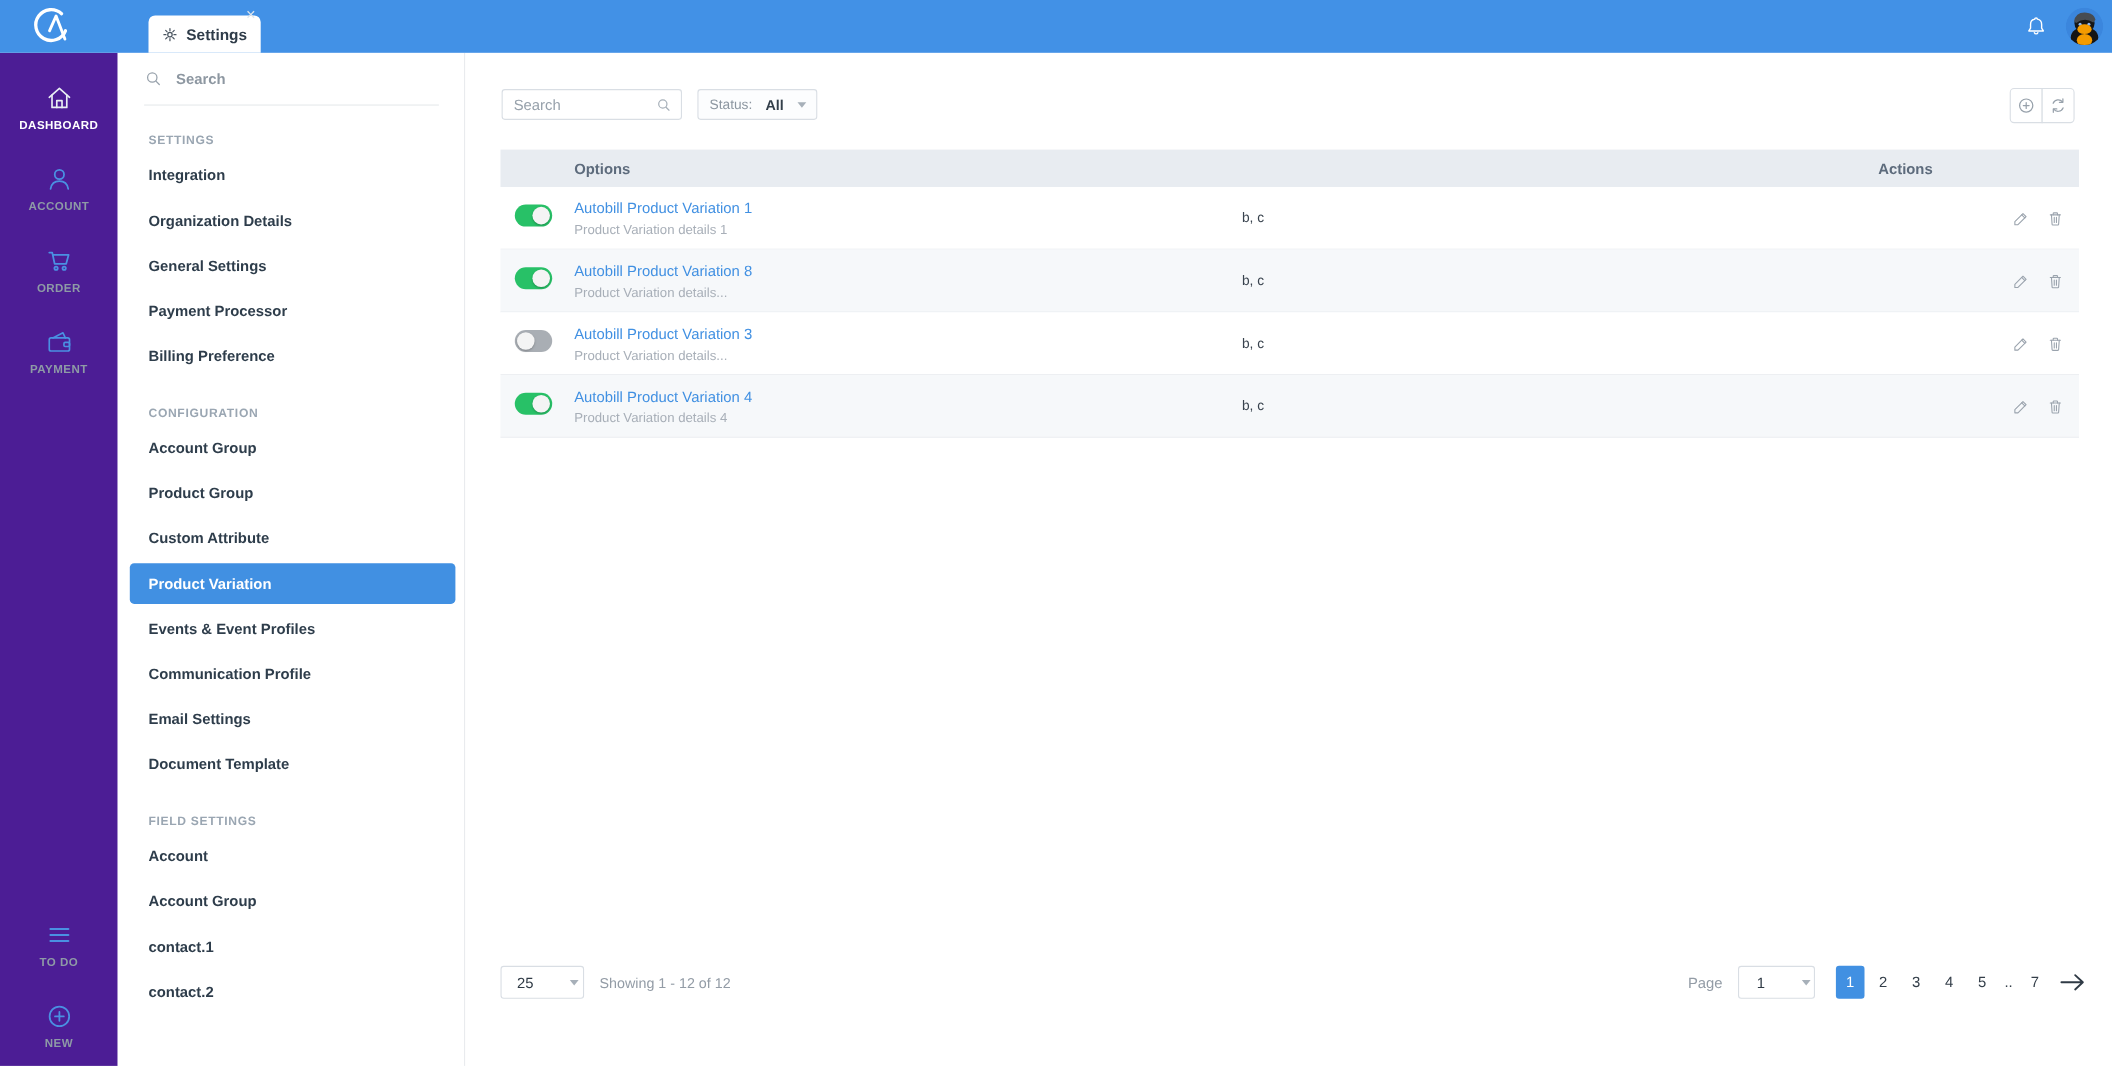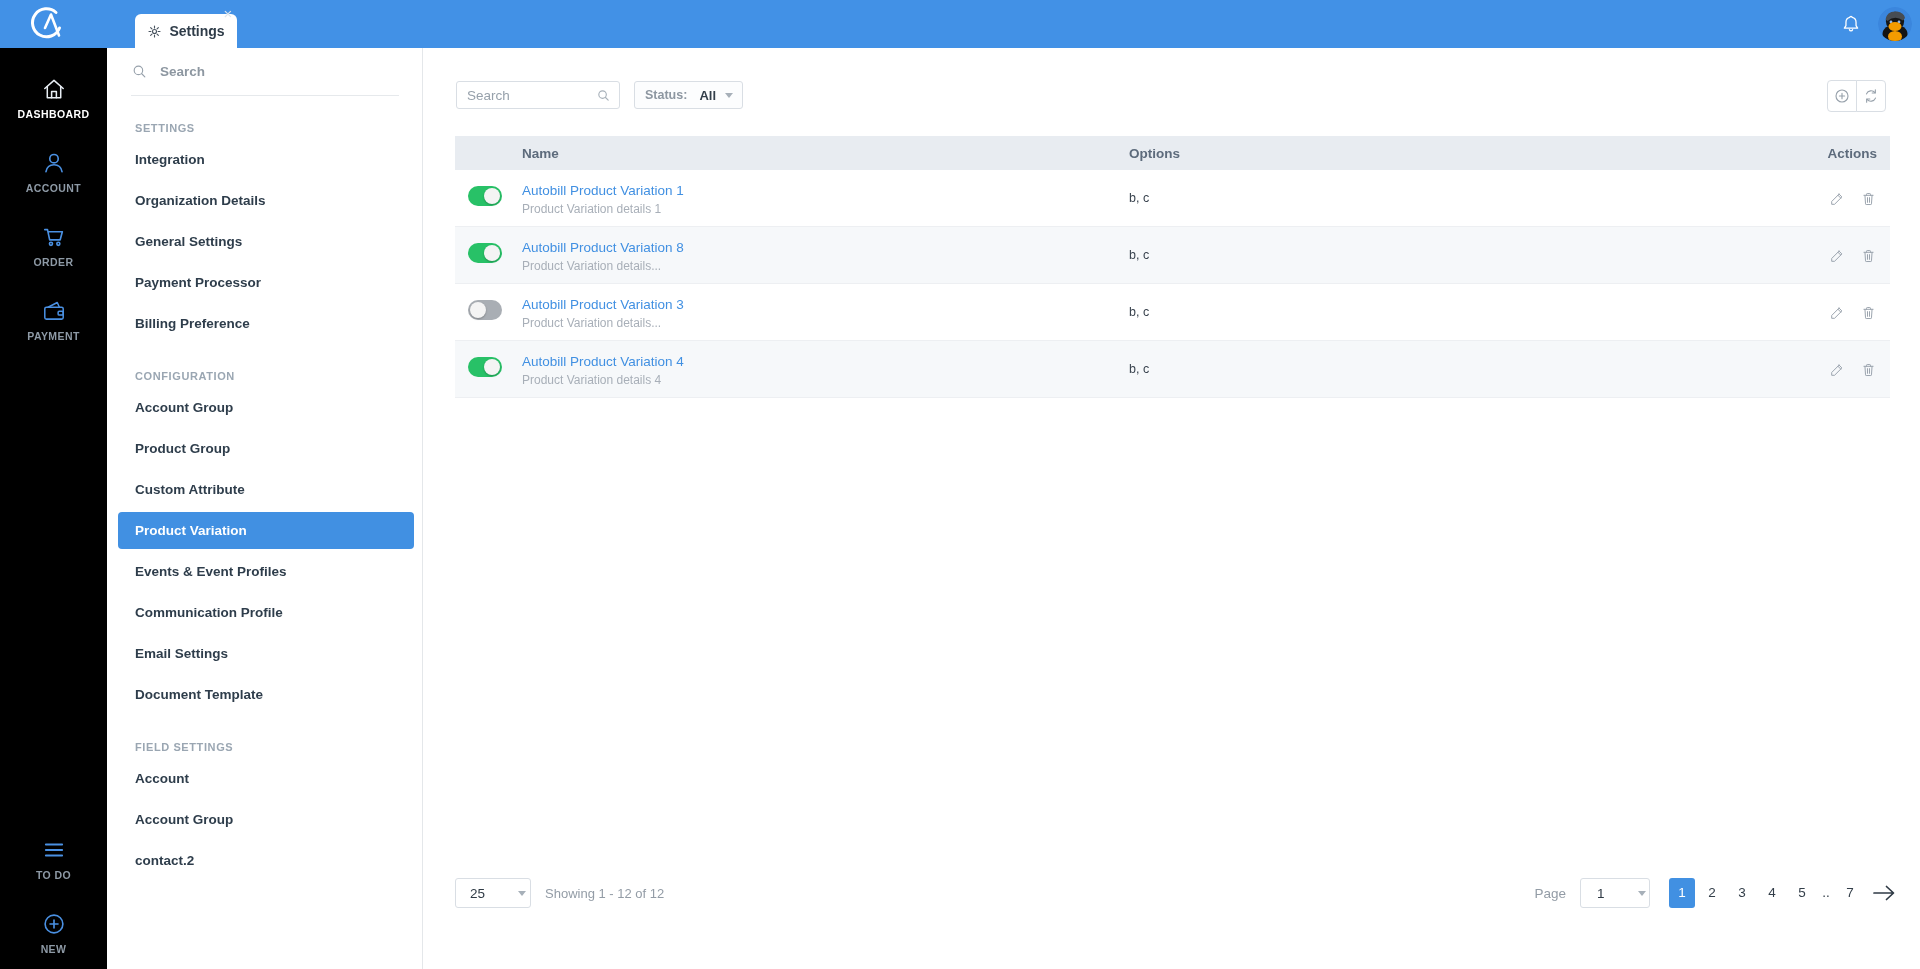--- a/index.html
+++ b/index.html
@@ -14,21 +14,21 @@
        border-radius:6px 6px 0 0;display:flex;align-items:center;justify-content:center;gap:7px;
        font-size:14px;font-weight:700;color:#2f3c49;cursor:pointer;}
   .tab .gear{color:#4a5560;}
   .tab-close{position:absolute;left:219px;top:5px;width:18px;height:18px;line-height:18px;text-align:center;
        font-size:15px;color:#dfe6ec;cursor:pointer;z-index:6;}
   .topbar-right{position:absolute;right:8px;top:0;height:48px;display:flex;align-items:center;gap:16px;}
   .bell{color:#fff;cursor:pointer;}
   .avatar{width:34px;height:34px;border-radius:50%;overflow:hidden;cursor:pointer;}
 
   
-  .leftnav{position:absolute;top:48px;left:0;width:107px;height:921px;background:#000000;
+  .leftnav{position:absolute;top:48px;left:0;width:107px;height:921px;background:#4c1d95;
            display:flex;flex-direction:column;}
   .leftnav .spacer{flex:1;}
   .ln-item{height:72px;display:flex;flex-direction:column;align-items:center;justify-content:center;
            gap:6px;cursor:pointer;margin-top:2px;}
   .ln-icon{color:#4a90e2;}
   .ln-label{font-size:10.5px;font-weight:700;letter-spacing:.4px;color:#8e9aa6;}
   .ln-item.active .ln-icon{color:#e8eef4;}
   .ln-item.active .ln-label{color:#fff;}
   #leftnav-top{padding-top:12px;}
   #leftnav-bottom{}
@@ -53,21 +53,21 @@
   .searchbox{position:absolute;left:33px;top:33px;width:164px;height:28px;border:1px solid #d9dee4;
              border-radius:3px;display:flex;align-items:center;box-sizing:border-box;background:#fff;}
   .searchbox input{border:none;outline:none;flex:1;padding:0 4px 0 10px;font-size:13.5px;
              font-family:inherit;color:#3a4754;background:transparent;min-width:0;}
   .searchbox input::placeholder{color:#97a1ab;}
   .searchbox .mag{color:#a7b0b9;margin-right:8px;flex:none;}
 
   .statusdd{position:absolute;left:211px;top:33px;width:109px;height:28px;border:1px solid #d9dee4;
             border-radius:3px;background:#fcfdfe;display:flex;align-items:center;box-sizing:border-box;
             padding:0 9px 0 10px;cursor:pointer;}
-  .statusdd .lbl{font-size:12.5px;color:#8d97a1;font-weight:bold;}
+  .statusdd .lbl{font-size:12.5px;color:#8d97a1;}
   .statusdd .val{font-size:13px;font-weight:700;color:#333f4a;margin-left:12px;}
   .chev{width:0;height:0;border-left:4px solid transparent;border-right:4px solid transparent;
         border-top:5px solid #a7b0b9;margin-left:auto;}
 
   .btngroup{position:absolute;right:34px;top:32px;display:flex;}
   .btngroup button{width:30px;height:32px;background:#fff;border:1px solid #d9dee4;margin:0;padding:0;
         display:flex;align-items:center;justify-content:center;color:#97a1ab;cursor:pointer;}
   .btngroup button:first-child{border-radius:4px 0 0 4px;}
   .btngroup button:last-child{border-radius:0 4px 4px 0;margin-left:-1px;}
 
@@ -237,20 +237,21 @@
       <div class="sn-item">Product Group</div>
       <div class="sn-item">Custom Attribute</div>
       <div class="sn-item active">Product Variation</div>
       <div class="sn-item">Events &amp; Event Profiles</div>
       <div class="sn-item">Communication Profile</div>
       <div class="sn-item">Email Settings</div>
       <div class="sn-item">Document Template</div>
       <div class="sn-title">FIELD SETTINGS</div>
       <div class="sn-item">Account</div>
       <div class="sn-item">Account Group</div>
+      <div class="sn-item">contact.1</div>
       <div class="sn-item">contact.2</div>
     </div>
 </aside>
 
 <main class="content">
 
   <div class="searchbox">
     <input type="text" placeholder="Search" style="">
     <span class="mag">
       <svg width="15" height="15" viewBox="0 0 24 24" fill="none" stroke="currentColor" stroke-width="1.8" stroke-linecap="round">
@@ -279,21 +280,20 @@
           <path d="M17.8 3.8v4.2h-4.2"></path>
         <path d="M18 14.8a6.6 6.6 0 0 1-11.3 1.6"></path>
           <path d="M6.2 20.2v-4.2h4.2"></path>
       </svg>
     </button>
   </div>
 
   <div class="table">
     <div class="thead">
       <div></div>
-      <div id="col-name">Name</div>
       <div id="col-options">Options</div>
       <div class="th-actions" id="col-actions">Actions</div>
     </div>
     <div id="rows">
         <div class="trow">
        <div class="cell c-toggle">
          <span class="toggle on"><span class="knob"></span></span>
        </div>
        <div class="cell c-name">
          <a>Autobill Product Variation 1</a>

